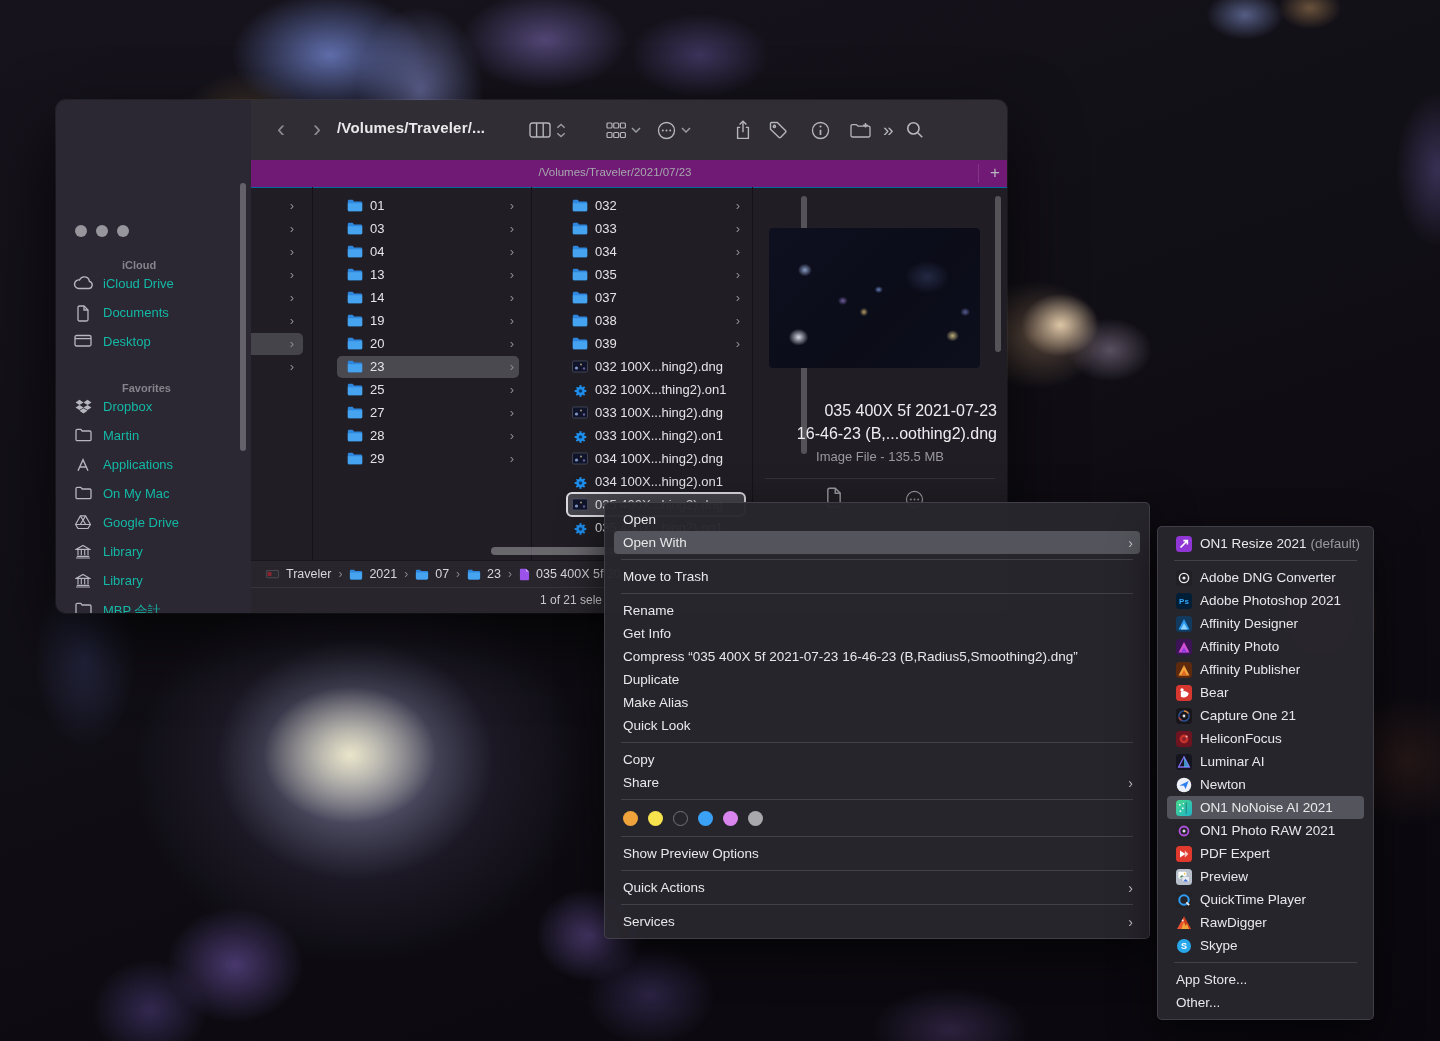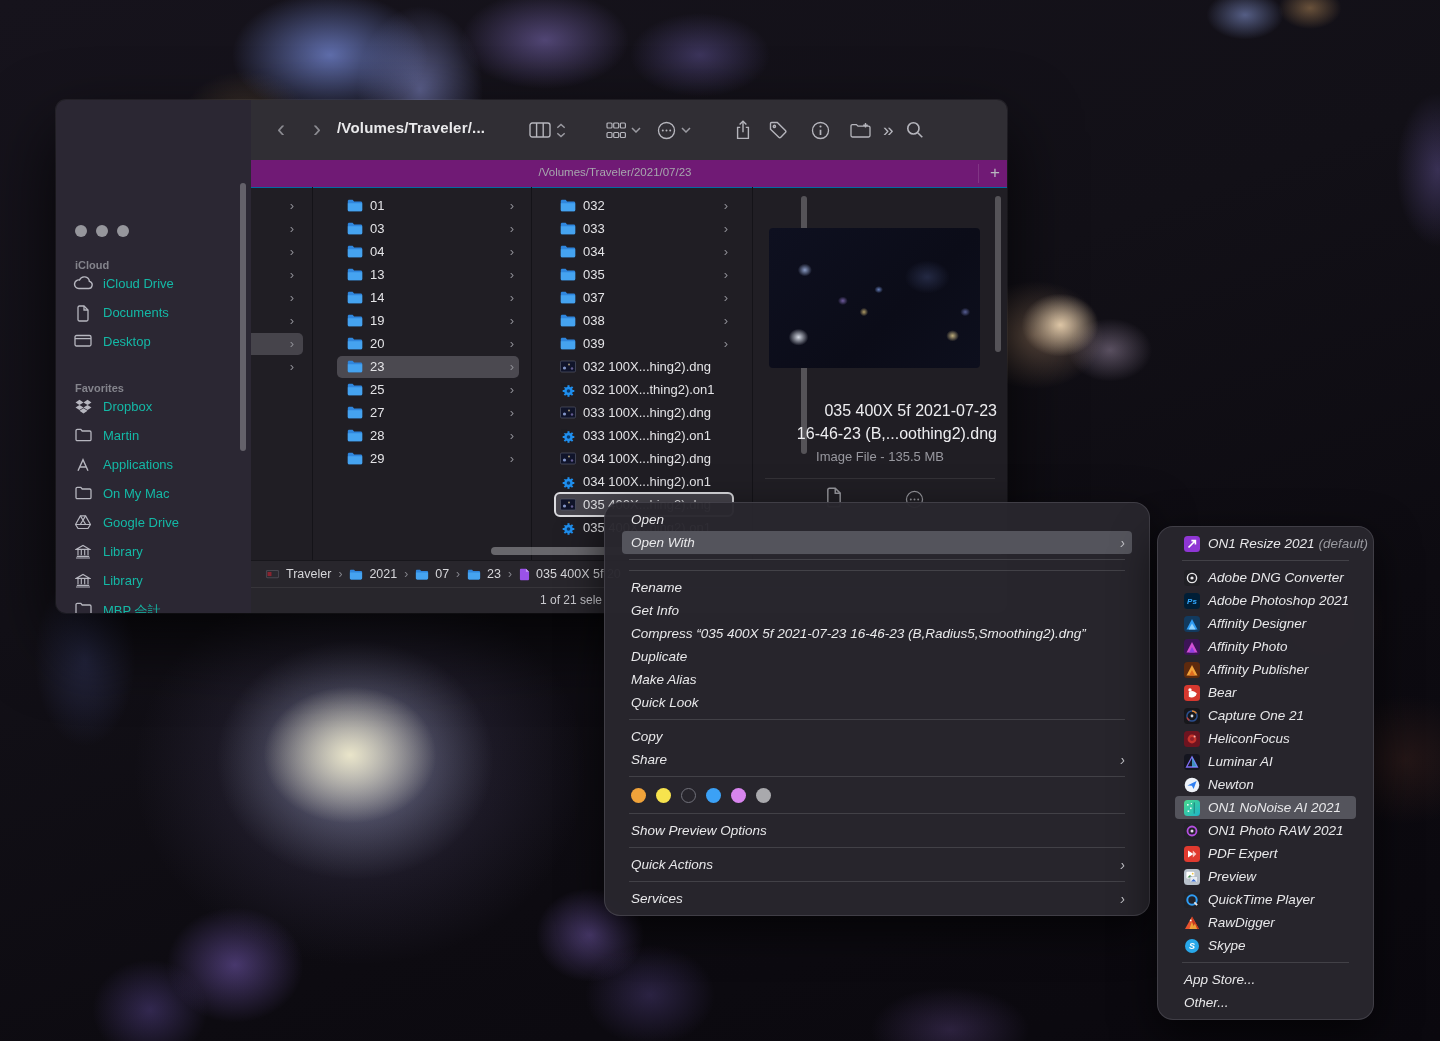--- a/index.html
+++ b/index.html
@@ -33,21 +33,21 @@
     radial-gradient(110px 90px at 1405px 760px, rgba(80,45,35,.35), rgba(80,45,35,0) 72%),
     radial-gradient(70px 120px at 85px 660px, rgba(80,90,160,.3), rgba(80,90,160,0) 72%),
     linear-gradient(160deg,#16131c 0%,#121017 40%,#0d0b11 70%,#0a080e 100%);}
 
   
   #window{left:56px;top:100px;width:951px;height:513px;border-radius:10px;overflow:hidden;
           box-shadow:0 30px 70px rgba(0,0,0,.75),0 0 0 1px rgba(255,255,255,.08);background:#201e24;}
   #sidebar{left:0;top:0;width:195px;height:513px;background:rgba(44,40,53,.95);}
   .tl{width:12px;height:12px;border-radius:50%;background:#96969c;top:125px;}
   #sidebar-list{left:0;top:152px;width:195px;}
-  .sb-header{height:24px;line-height:26px;padding-left:19px;color:#84848c;font-size:11px;font-weight:700;}
+  .sb-header{height:24px;line-height:26px;padding-left:19px;color:#84848c;font-size:11px;font-weight:700;margin-left:47px;}
   .sb-gap{height:12px;}
   .sb-item{height:29px;display:flex;color:#14b8a6;font-size:13px;}
   .sb-item .ic{width:20px;margin-left:17px;margin-right:10px;color:#b6b6bf;display:flex;justify-content:center;}
   .sb-item .ic svg{display:block;}
   #sb-scroll{left:184px;top:83px;width:6px;height:268px;background:rgba(255,255,255,.27);border-radius:3px;}
 
   #titlebar{left:195px;top:0;width:756px;height:60px;background:#302e34;border-bottom:1px solid #201f24;}
   .navbtn{top:16px;width:28px;height:28px;color:#8b8b91;font-size:24px;line-height:26px;text-align:center;}
   #win-title{left:86px;top:19px;font-size:15px;font-weight:700;color:#e9e9eb;letter-spacing:.2px;}
   #toolbar{left:262px;top:0;height:60px;display:flex;align-items:center;color:#b5b5bc;}
@@ -56,21 +56,21 @@
   .tb-chev{margin-left:5px;color:#9a9aa1;}
 
   #tabstrip{left:195px;top:60px;width:756px;height:27px;background:#701a75;border-bottom:1px solid #0369a1;}
   #tab-path{width:700px;text-align:center;top:6px;left:14px;font-size:11.5px;color:#a7a7ae;}
   #tab-divider{left:727px;top:4px;width:1px;height:19px;background:rgba(255,255,255,.12);}
   #tab-plus{left:733px;top:2px;width:22px;height:22px;color:#b8b8bf;font-size:17px;line-height:22px;text-align:center;}
 
   
   #colA{left:195px;top:94px;width:61px;}
   #colB{left:257px;top:94px;width:218px;}
-  #colC{left:476px;top:94px;width:220px;}
+  #colC{left:488px;top:94px;width:220px;}
   .vdiv{top:87px;width:1px;height:373px;background:#141318;}
   .row{height:23px;position:relative;display:flex;align-items:center;font-size:13px;color:#e4e4e7;}
   .row .pill{position:absolute;top:.5px;bottom:.5px;border-radius:5px;background:#4b4950;z-index:0;}
   .row>*{z-index:1;}
   .row .fic{width:16px;height:13px;margin-right:7px;}
   .row .fic svg{display:block;width:16px;height:13px;}
   .row .ficsq{width:16px;height:16px;margin-right:7px;}
   .row .ficsq svg{display:block;width:16px;height:16px;}
   .row .chev{position:absolute;font-size:13px;color:#8d8d94;}
   .rowA .chev{right:18px;}
@@ -109,21 +109,21 @@
   #pathbar{left:195px;top:460px;width:756px;height:27px;background:#28262c;border-top:1px solid #18171c;
            display:flex;align-items:center;padding-left:14px;box-sizing:border-box;overflow:hidden;}
   .pseg{display:flex;align-items:center;font-size:12.5px;color:#d6d6da;white-space:nowrap;}
   .pseg .ic{margin-right:6px;display:flex;}
   .pchev{color:#84848b;font-size:12px;margin:0 7px;}
   #statusbar{left:195px;top:487px;width:756px;height:26px;background:#28262c;border-top:1px solid rgba(255,255,255,.07);}
   #status-text{left:289px;top:5px;font-size:12px;color:#cscsd0;color:#c9c9ce;}
 
   
   .menu{position:absolute;background:rgba(40,38,45,.97);border:1px solid rgba(130,130,140,.28);
-        border-radius:16px;box-shadow:0 14px 44px rgba(0,0,0,.65);padding:5px 12px;box-sizing:border-box;z-index:20;font-style:italic;}
+        border-radius:5px;box-shadow:0 14px 44px rgba(0,0,0,.65);padding:5px 4px;box-sizing:border-box;z-index:20;}
   #ctxmenu{left:604px;top:502px;width:546px;}
   #submenu{left:1157px;top:526px;width:217px;z-index:21;}
   .mi{height:23px;display:flex;align-items:center;padding:0 14px;font-size:13.5px;color:#e8e8ea;
       position:relative;white-space:nowrap;}
   .mi .hl{position:absolute;left:5px;right:5px;top:0;bottom:0;border-radius:4px;background:#54545c;z-index:0;}
   .mi>*{z-index:1;}
   .mi .mchev{position:absolute;right:12px;font-size:14px;color:#c0c0c6;}
   .msep{height:11px;display:flex;align-items:center;padding:0 12px;}
   .msep div{height:1px;width:100%;background:rgba(255,255,255,.13);}
   .tagsrow{height:26px;display:flex;align-items:center;padding:0 14px;gap:10px;}
@@ -766,20 +766,23 @@
         <span>Open</span>
       </div>
       <div class="mi">
         <div class="hl"></div>
         <span>Open With</span>
         <span class="mchev">›</span>
       </div>
       <div class="msep">
         <div></div>
       </div>
+      <div class="mi">
+        <span>Move to Trash</span>
+      </div>
       <div class="msep">
         <div></div>
       </div>
       <div class="mi">
         <span>Rename</span>
       </div>
       <div class="mi">
         <span>Get Info</span>
       </div>
       <div class="mi">

